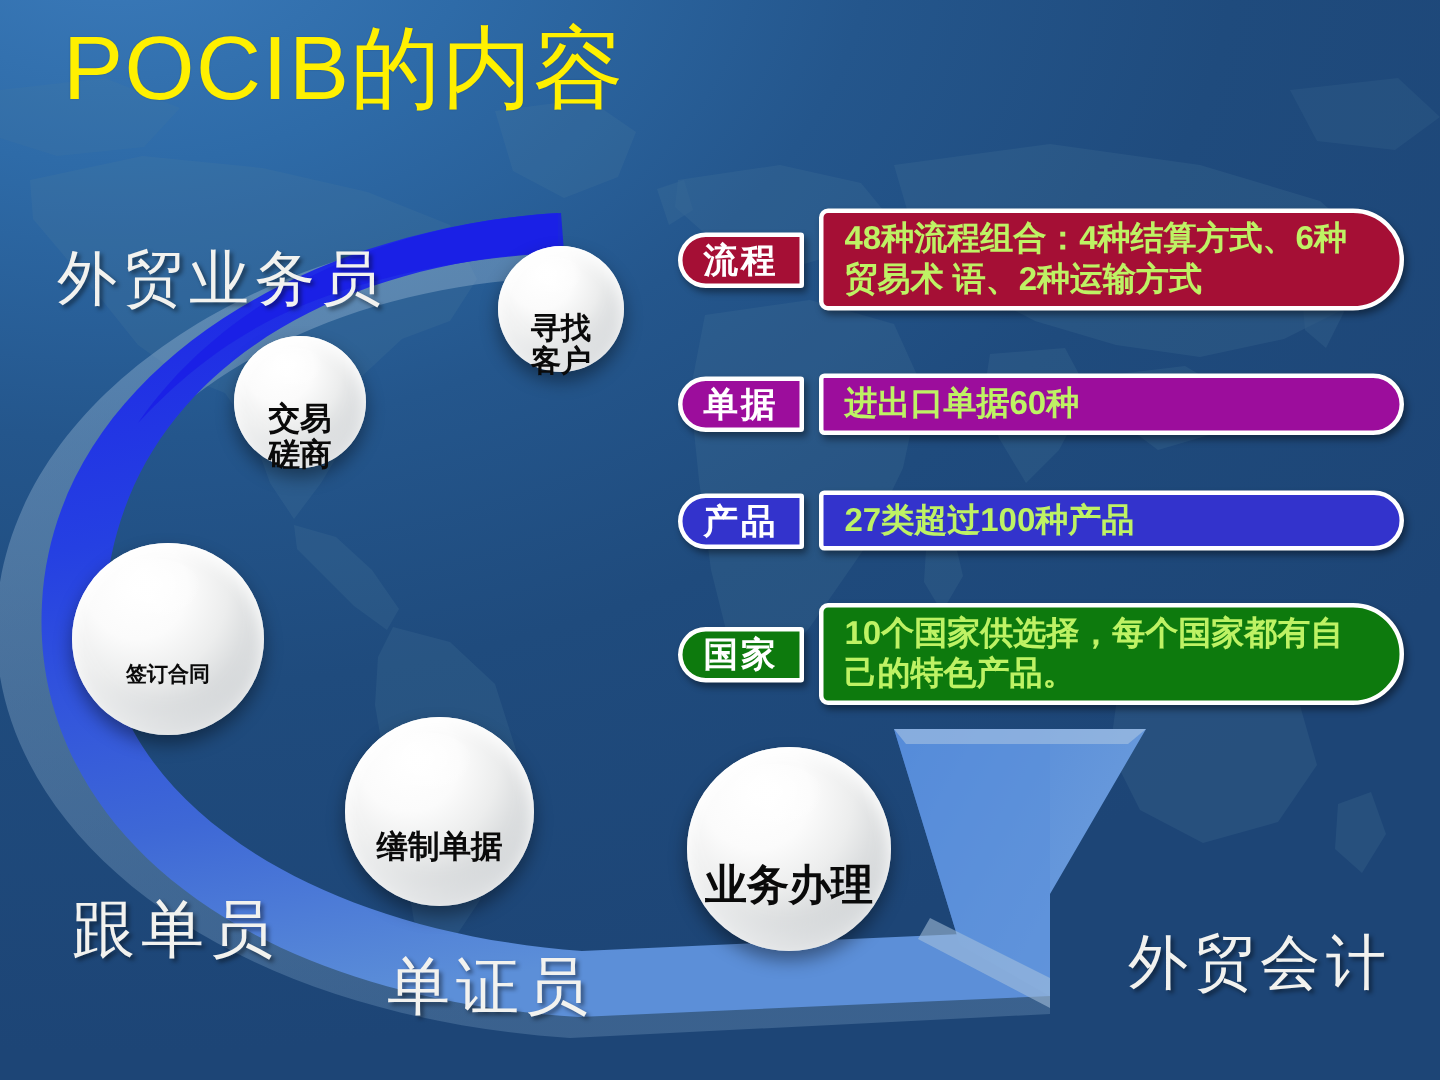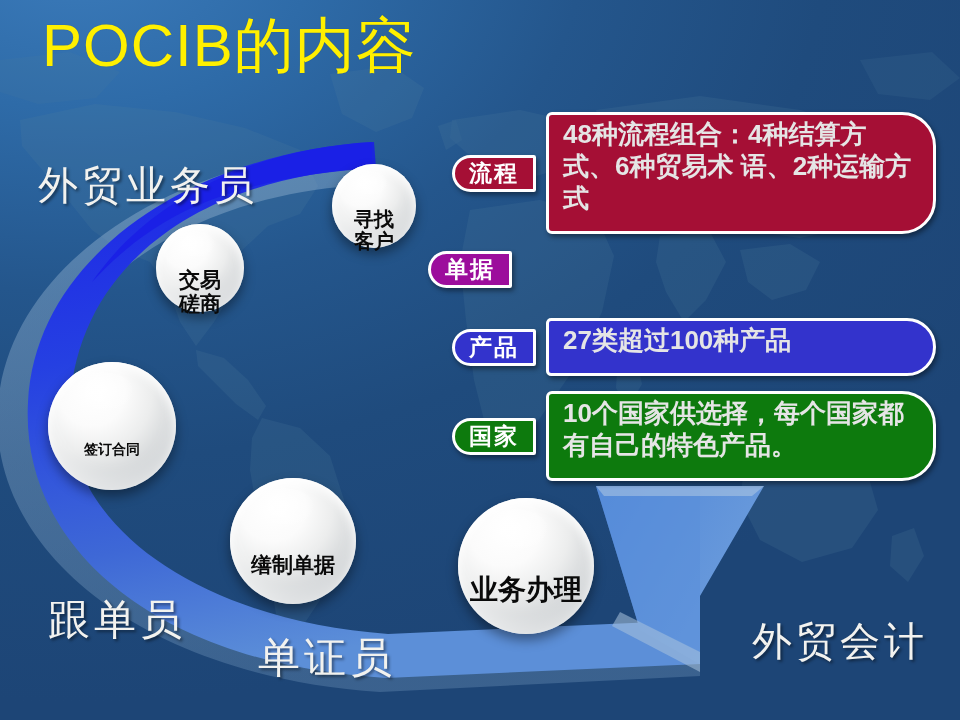--- a/index.html
+++ b/index.html
@@ -81,23 +81,23 @@
     display:flex; align-items:center; justify-content:center;
     color:#ffffff; font-weight:bold; font-size:23px;
     letter-spacing:2px;
     box-shadow:2px 3px 5px rgba(0,0,0,.42);
     width:84px;
   }
   .desc {
     border:3px solid #ffffff;
     border-radius:6px 34px 34px 6px;
     display:flex; align-items:center;
-    color:#e5e5e5; font-weight:bold; font-size:26px;
+    color:#bef264; font-weight:bold; font-size:22px;
     line-height:1.22;
-    padding:4px 16px 16px 14px;
+    padding:4px 16px 4px 14px;
     box-shadow:2px 3px 5px rgba(0,0,0,.42);
     margin-left:10px;
   }
 </style>
 </head>
 <body>
 
 <div id="slide">
 
   <svg id="worldmap" viewBox="0 0 960 720" preserveAspectRatio="none">
@@ -215,22 +215,23 @@
 
   <div class="sphere" style="left:458px; top:498px; width:136px; height:136px;">
     <span class="lbl" style="font-size:28px;">业务办理</span>
   </div>
 
   <div class="row" style="left:452px; top:134px; height:78px; width:484px;">
     <div class="tag" style="background: rgb(165, 15, 53);">流程</div>
     <div class="desc" style="flex: 1 1 0%; background: rgb(165, 15, 53);">48种流程组合：4种结算方式、6种贸易术 语、2种运输方式</div>
   </div>
 
-  <div class="row" style="left:428px; top:228px; height:83px; width:484px;">
+  <div class="row" style="left:452px; top:228px; height:83px; width:484px;">
     <div class="tag" style="background: rgb(156, 13, 156);">单据</div>
+    <div class="desc" style="flex: 1 1 0%; background: rgb(156, 13, 156);">进出口单据60种</div>
   </div>
 
   <div class="row" style="left:452px; top:316px; height:62px; width:484px;">
     <div class="tag" style="background: rgb(51, 51, 204);">产品</div>
     <div class="desc" style="flex: 1 1 0%; background: rgb(51, 51, 204);">27类超过100种产品</div>
   </div>
 
   <div class="row" style="left:452px; top:400px; height:72px; width:484px;">
     <div class="tag" style="background: rgb(13, 122, 13);">国家</div>
     <div class="desc" style="flex: 1 1 0%; background: rgb(13, 122, 13);">10个国家供选择，每个国家都有自己的特色产品。</div>

